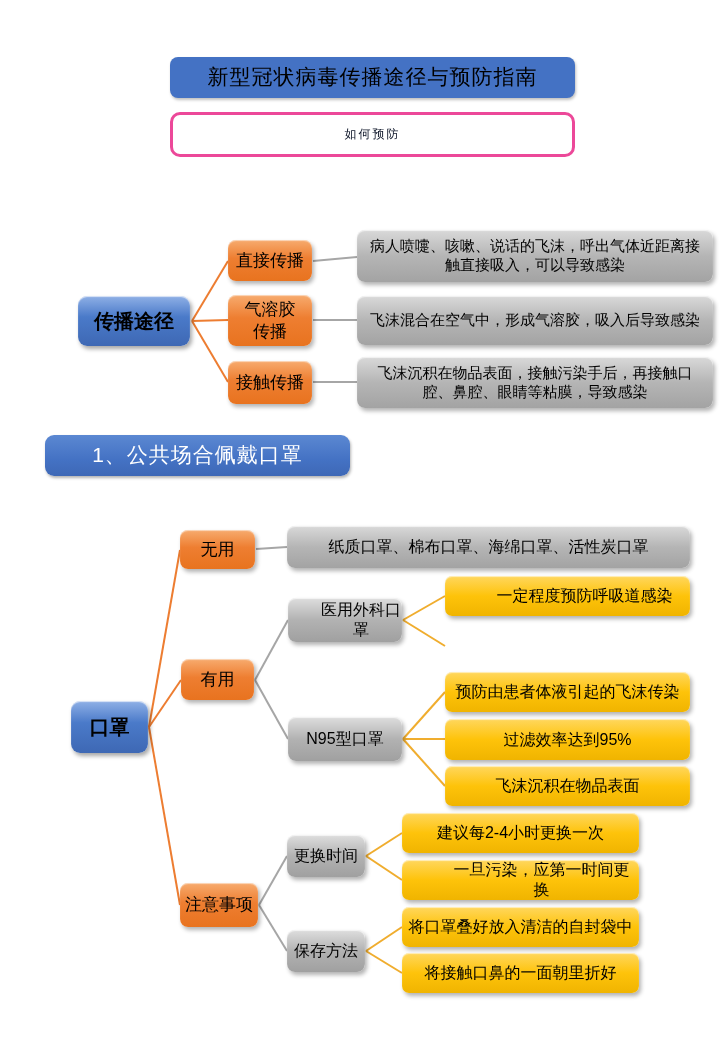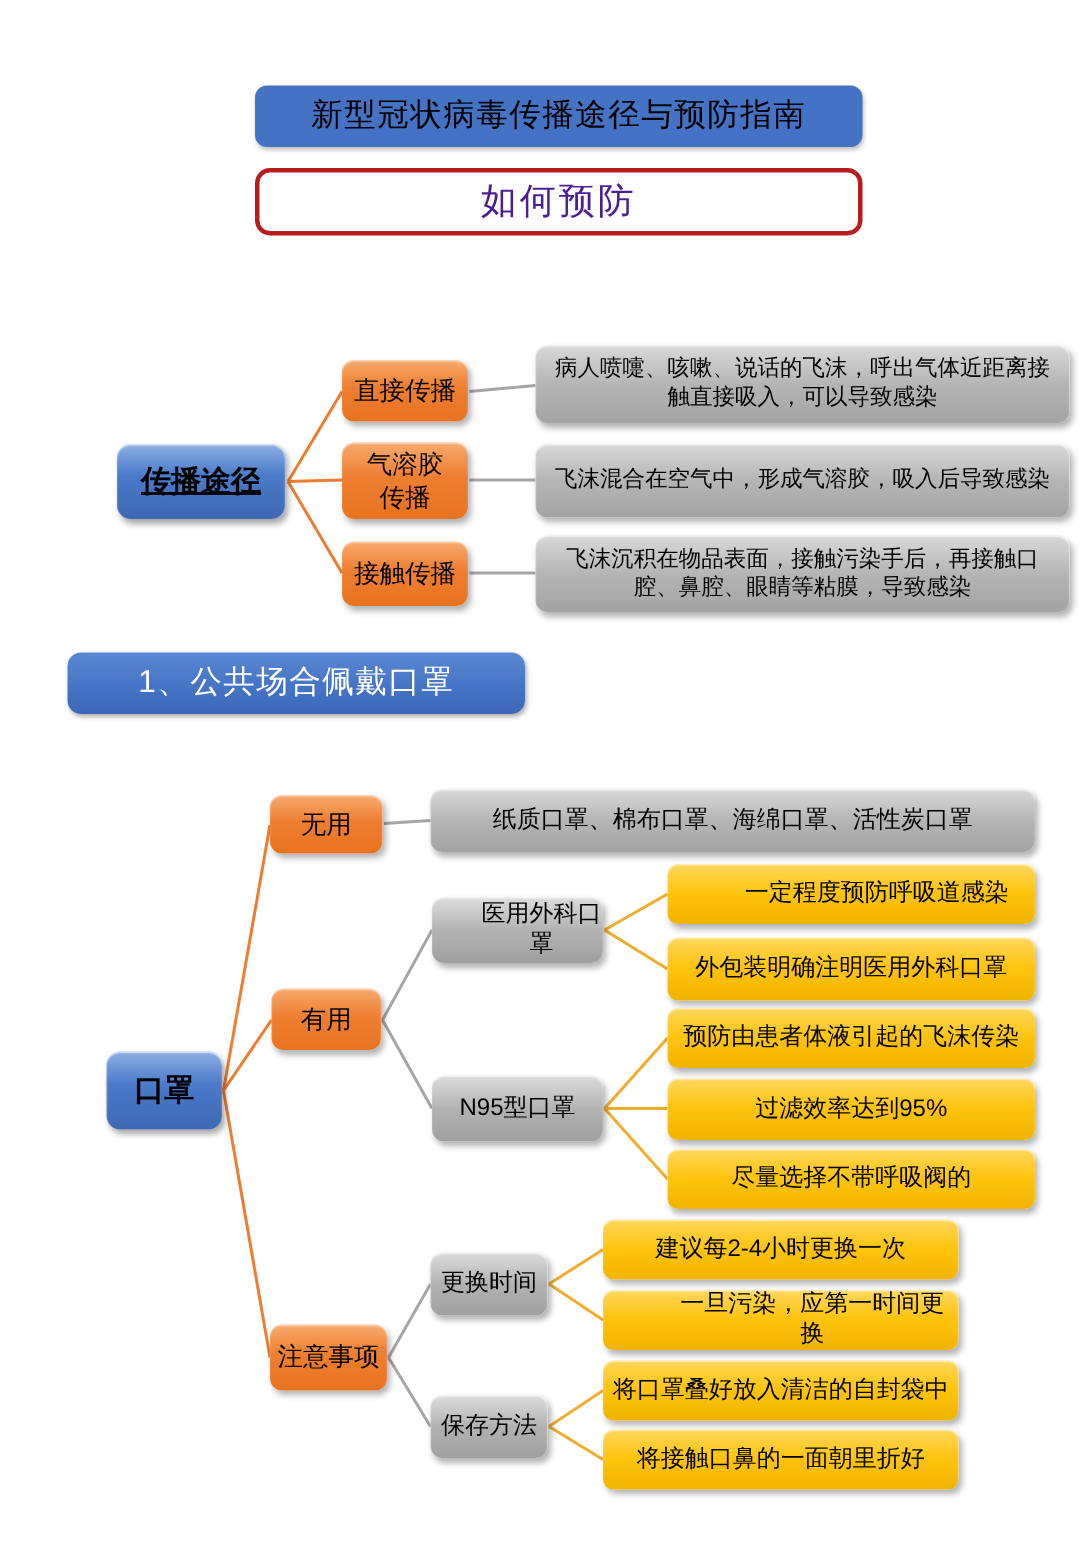--- a/index.html
+++ b/index.html
@@ -15,22 +15,22 @@
     position:absolute;z-index:1;box-sizing:border-box;
     display:flex;align-items:center;justify-content:center;
     text-align:center;color:#000;line-height:1.25;
   }
   .title-bar{
     background:#4472c4;border-radius:8px;color:#000000;
     font-size:21px;letter-spacing:1px;
     box-shadow:1px 2px 3px rgba(0,0,0,.25);
   }
   .subtitle-bar{
-    background:#ffffff;border:3px solid #b91c1c;border-radius:10px;
-    color:#4c1d95;font-size:24px;letter-spacing:2px;
+    background:#ffffff;border:3px solid #ec4899;border-radius:10px;
+    color:#0f172a;font-size:12px;letter-spacing:2px;
   }
   .section-bar{
     background:linear-gradient(180deg,#5b88d2 0%,#4472c4 60%,#3e68b6 100%);
     border-radius:9px;color:#ffffff;font-size:21px;letter-spacing:1px;
     box-shadow:1px 2px 3px rgba(0,0,0,.3);
   }
   .node-blue{
     background:linear-gradient(180deg,#8fb0e6 0%,#4a7ac9 42%,#3e68b4 100%);
     border-radius:9px;font-weight:bold;font-size:20px;
     box-shadow:2px 3px 4px rgba(0,0,0,.35), inset 0 1px 1px rgba(255,255,255,.7);
@@ -92,21 +92,21 @@
       <line x1="366" y1="856" x2="402" y2="833"></line>
       <line x1="366" y1="856" x2="402" y2="880"></line>
       <line x1="366" y1="951" x2="402" y2="927"></line>
       <line x1="366" y1="951" x2="402" y2="973"></line>
     </g>
   </svg>
 
   <div class="box title-bar" style="left:170px;top:57px;width:405px;height:41px;">新型冠状病毒传播途径与预防指南</div>
   <div class="box subtitle-bar" style="left:170px;top:112px;width:405px;height:45px;">如何预防</div>
 
-  <div class="box node-blue" style="left:78px;top:296px;width:112px;height:50px;text-decoration:underline;">传播途径</div>
+  <div class="box node-blue" style="left:78px;top:296px;width:112px;height:50px;">传播途径</div>
 
   <div class="box node-orange" style="left:228px;top:240px;width:84px;height:41px;">直接传播</div>
   <div class="box node-orange" style="left:228px;top:295px;width:84px;height:51px;padding:0 10px;">气溶胶传播</div>
   <div class="box node-orange" style="left:228px;top:361px;width:84px;height:43px;">接触传播</div>
 
   <div class="box desc-gray" style="left:357px;top:230px;width:356px;height:52px;">病人喷嚏、咳嗽、说话的飞沫，呼出气体近距离接触直接吸入，可以导致感染</div>
   <div class="box desc-gray" style="left:357px;top:296px;width:356px;height:49px;">飞沫混合在空气中，形成气溶胶，吸入后导致感染</div>
   <div class="box desc-gray" style="left:357px;top:357px;width:356px;height:51px;">飞沫沉积在物品表面，接触污染手后，再接触口腔、鼻腔、眼睛等粘膜，导致感染</div>
 
   <div class="box section-bar" style="left:45px;top:435px;width:305px;height:41px;">1、公共场合佩戴口罩</div>
@@ -114,26 +114,25 @@
   <div class="box node-blue" style="left:71px;top:701px;width:77px;height:52px;">口罩</div>
 
   <div class="box node-orange" style="left:180px;top:530px;width:75px;height:39px;">无用</div>
   <div class="box node-orange" style="left:181px;top:659px;width:73px;height:41px;">有用</div>
   <div class="box node-orange" style="left:180px;top:883px;width:78px;height:44px;">注意事项</div>
 
   <div class="box desc-gray" style="left:287px;top:526px;width:403px;height:42px;font-size:16px;">纸质口罩、棉布口罩、海绵口罩、活性炭口罩</div>
 
   <div class="box node-gray" style="left:288px;top:598px;width:114px;height:44px;padding-left:32px;">医用外科口罩</div>
   <div class="box node-yellow" style="left:445px;top:576px;width:245px;height:40px;padding-left:40px;">一定程度预防呼吸道感染</div>
-  <div class="box node-yellow" style="left:445px;top:625px;width:245px;height:42px;">外包装明确注明医用外科口罩</div>
 
   <div class="box node-gray" style="left:288px;top:717px;width:114px;height:44px;">N95型口罩</div>
   <div class="box node-yellow" style="left:445px;top:672px;width:245px;height:40px;">预防由患者体液引起的飞沫传染</div>
   <div class="box node-yellow" style="left:445px;top:719px;width:245px;height:41px;">过滤效率达到95%</div>
-  <div class="box node-yellow" style="left:445px;top:766px;width:245px;height:40px;">尽量选择不带呼吸阀的</div>
+  <div class="box node-yellow" style="left:445px;top:766px;width:245px;height:40px;">飞沫沉积在物品表面</div>
 
   <div class="box node-gray" style="left:287px;top:835px;width:78px;height:42px;">更换时间</div>
   <div class="box node-yellow" style="left:402px;top:813px;width:237px;height:40px;">建议每2-4小时更换一次</div>
   <div class="box node-yellow" style="left:402px;top:860px;width:237px;height:40px;padding-left:48px;">一旦污染，应第一时间更换</div>
 
   <div class="box node-gray" style="left:287px;top:930px;width:78px;height:42px;">保存方法</div>
   <div class="box node-yellow" style="left:402px;top:907px;width:237px;height:40px;">将口罩叠好放入清洁的自封袋中</div>
   <div class="box node-yellow" style="left:402px;top:953px;width:237px;height:40px;">将接触口鼻的一面朝里折好</div>
 
 </div>

